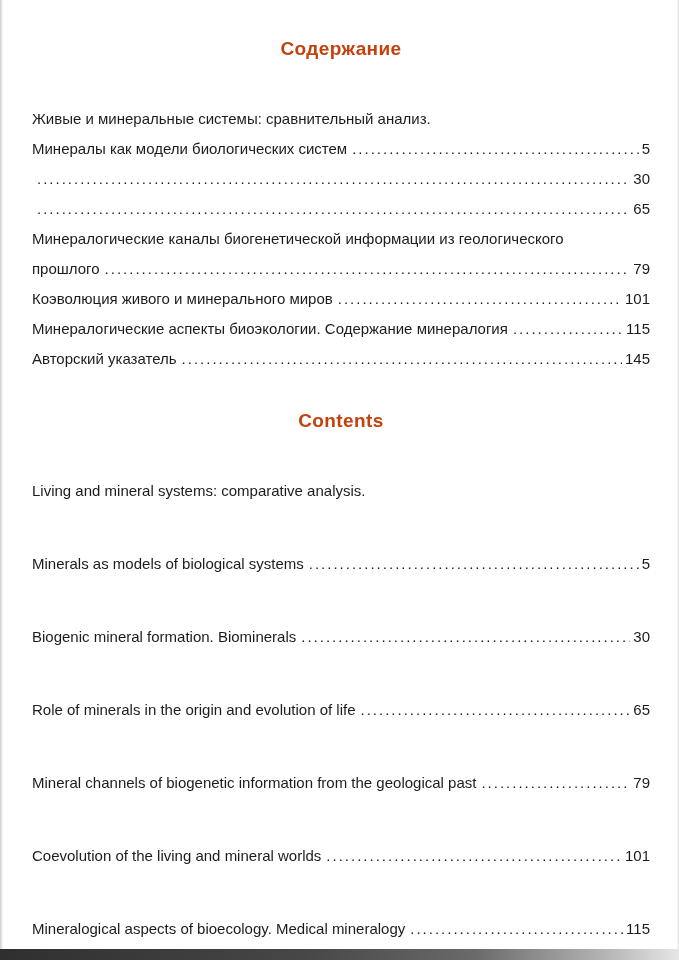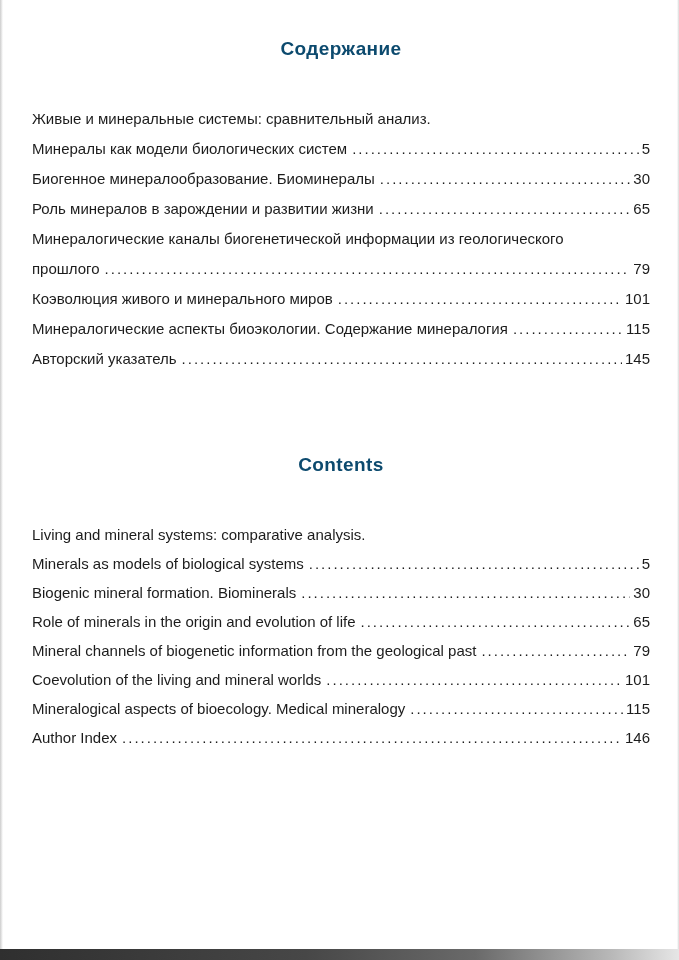--- a/index.html
+++ b/index.html
@@ -15,34 +15,34 @@
     position: absolute;
     inset: 0;
     padding: 38px 29px 0 32px;
     background: #ffffff;
   }
   .toc-title {
     text-align: center;
     font-size: 19px;
     font-weight: bold;
     letter-spacing: 0.4px;
-    color: #0c4a6e;
+    color: #c2410c;
   }
-  .toc-title.en { margin-top: 80px; }
+  .toc-title.en { margin-top: 36px; }
   .toc-block {
     margin-top: 44px;
     font-size: 15px;
   }
   .toc-line {
     display: flex;
     align-items: baseline;
     text-align: right;
   }
   .toc-block.ru .toc-line { line-height: 30px; }
-  .toc-block.en .toc-line { line-height: 29px; }
+  .toc-block.en .toc-line { line-height: 29px; margin-top: 44px; }
   .toc-text {
     flex: 0 0 auto;
     white-space: nowrap;
   }
   .leader {
     flex: 1 1 auto;
     overflow: hidden;
     white-space: nowrap;
     margin: 0 3px 0 5px;
     letter-spacing: 2px;
@@ -84,26 +84,24 @@
   <div class="toc-block ru">
     <div class="toc-line">
       <span class="toc-text">Живые и минеральные системы: сравнительный анализ.</span>
     </div>
     <div class="toc-line">
       <span class="toc-text">Минералы как модели биологических систем</span>
       <span class="leader"></span>
       <span class="page-num">5</span>
     </div>
     <div class="toc-line">
-      <span class="toc-text">Биогенное минералообразование. Биоминералы</span>
       <span class="leader"></span>
       <span class="page-num">30</span>
     </div>
     <div class="toc-line">
-      <span class="toc-text">Роль минералов в зарождении и развитии жизни</span>
       <span class="leader"></span>
       <span class="page-num">65</span>
     </div>
     <div class="toc-line">
       <span class="toc-text">Минералогические каналы биогенетической информации из геологического</span>
     </div>
     <div class="toc-line">
       <span class="toc-text">прошлого</span>
       <span class="leader"></span>
       <span class="page-num">79</span>

